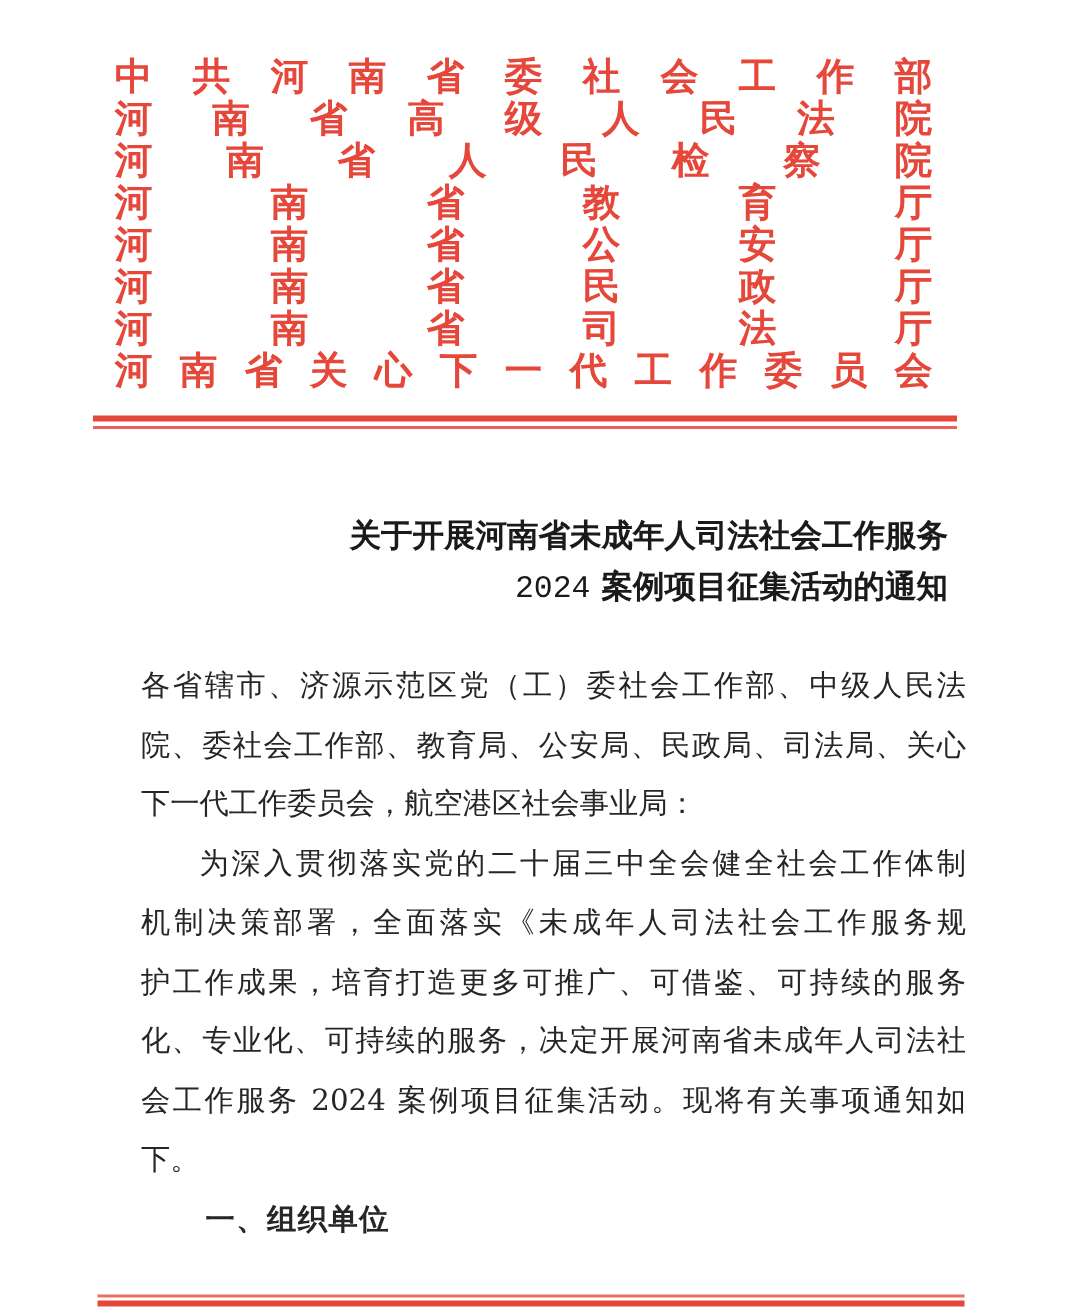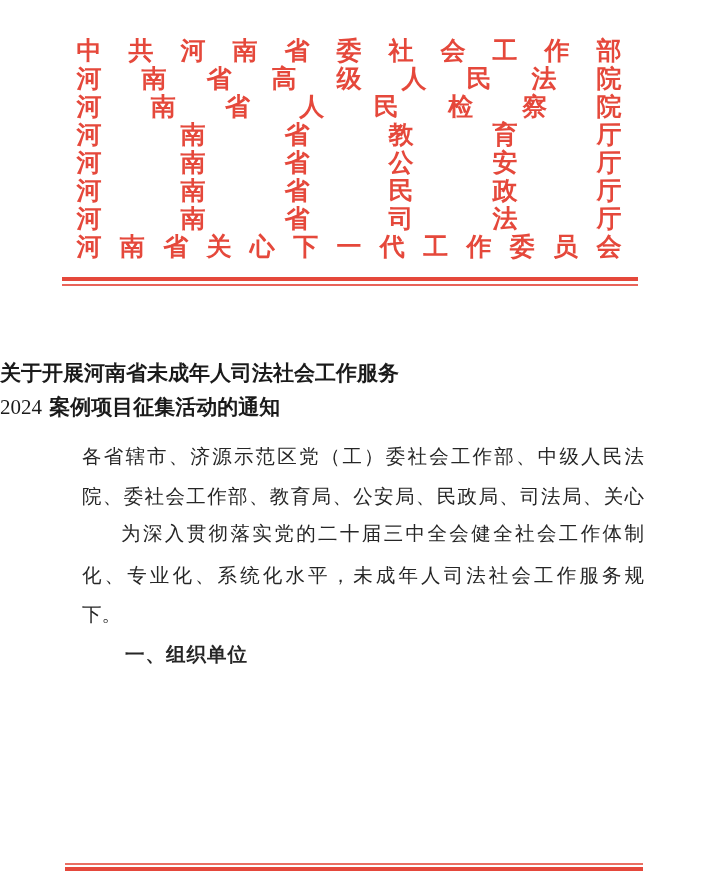--- a/index.html
+++ b/index.html
@@ -9,29 +9,29 @@
     .hrow { display: flex; justify-content: space-between; height: 28px; line-height: 28px;
             font-family: "DejaVu Serif", serif; font-weight: bold; font-size: 25px;
             color: #e5483b; letter-spacing: 0; }
     .hrow span { display: inline-block; width: 26px; text-align: center; }
     .rule-top { position: absolute; left: 62px; width: 576px; }
     .rule-top .thick { position: absolute; top: 277px; left: 0; width: 100%; height: 4px; background: #e5483b; }
     .rule-top .thin { position: absolute; top: 284px; left: 0; width: 100%; height: 1.5px; background: #e8645a; }
     .rule-bot { position: absolute; left: 65px; width: 578px; }
     .rule-bot .thin { position: absolute; top: 863px; left: 0; width: 100%; height: 1.5px; background: #ea6f63; }
     .rule-bot .thick { position: absolute; top: 867px; left: 0; width: 100%; height: 4px; background: #e5483b; }
-    .title { position: absolute; left: 0; width: 632px; top: 356px; text-align: left;
+    .title { position: absolute; left: 0; width: 632px; top: 340px; text-align: right;
              font-family: "DejaVu Sans", sans-serif; font-weight: bold; font-size: 21px;
              color: #1a1a1a; line-height: 34px; }
-    .title .l2 .num { font-family: Liberation Serif, serif; font-weight: normal; }
+    .title .l2 .num { font-family: Liberation Mono, monospace; font-weight: normal; }
     .body { position: absolute; left: 82px; top: 437px; width: 562px;
             font-size: 19.5px; line-height: 39.5px; color: #262626; }
-    .line { height: 39.5px; white-space: nowrap; text-align: justify; text-align-last: justify; }
+    .line { height: 39.5px; white-space: nowrap; text-align: justify; text-align-last: justify; margin-left: 12px; }
     .line.last { text-align-last: left; }
-    .indent { padding-left: 39px; font-family: Liberation Mono, monospace; }
+    .indent { padding-left: 39px; }
     .section { font-family: "DejaVu Sans", sans-serif; font-weight: bold; padding-left: 43px;
                text-align-last: left; letter-spacing: 1px; }
   </style>
 </head>
 <body>
 
 <div class="header">
   <div class="hrow">
       <span>中</span>
       <span>共</span>
@@ -124,22 +124,26 @@
   <div>关于开展河南省未成年人司法社会工作服务</div>
   <div class="l2">
     <span class="num">2024</span>
     <span>案例项目征集活动的通知</span>
   </div>
 </div>
 
 <div class="body">
   <div class="line">各省辖市、济源示范区党（工）委社会工作部、中级人民法</div>
   <div class="line">院、委社会工作部、教育局、公安局、民政局、司法局、关心</div>
+  <div class="line last">下一代工作委员会，航空港区社会事业局：</div>
   <div class="line indent">为深入贯彻落实党的二十届三中全会健全社会工作体制</div>
-  <div class="line">化、专业化、系统化水平，未成年人司法社会工作服务规</div>
+  <div class="line">机制决策部署，全面落实《未成年人司法社会工作服务规</div>
+  <div class="line">护工作成果，培育打造更多可推广、可借鉴、可持续的服务</div>
+  <div class="line">化、专业化、可持续的服务，决定开展河南省未成年人司法社</div>
+  <div class="line">会工作服务 2024 案例项目征集活动。现将有关事项通知如</div>
   <div class="line last">下。</div>
   <div class="line section">一、组织单位</div>
 </div>
 
 <div class="rule-bot">
   <div class="thin"></div>
   <div class="thick"></div>
 </div>
 
 </body></html>

